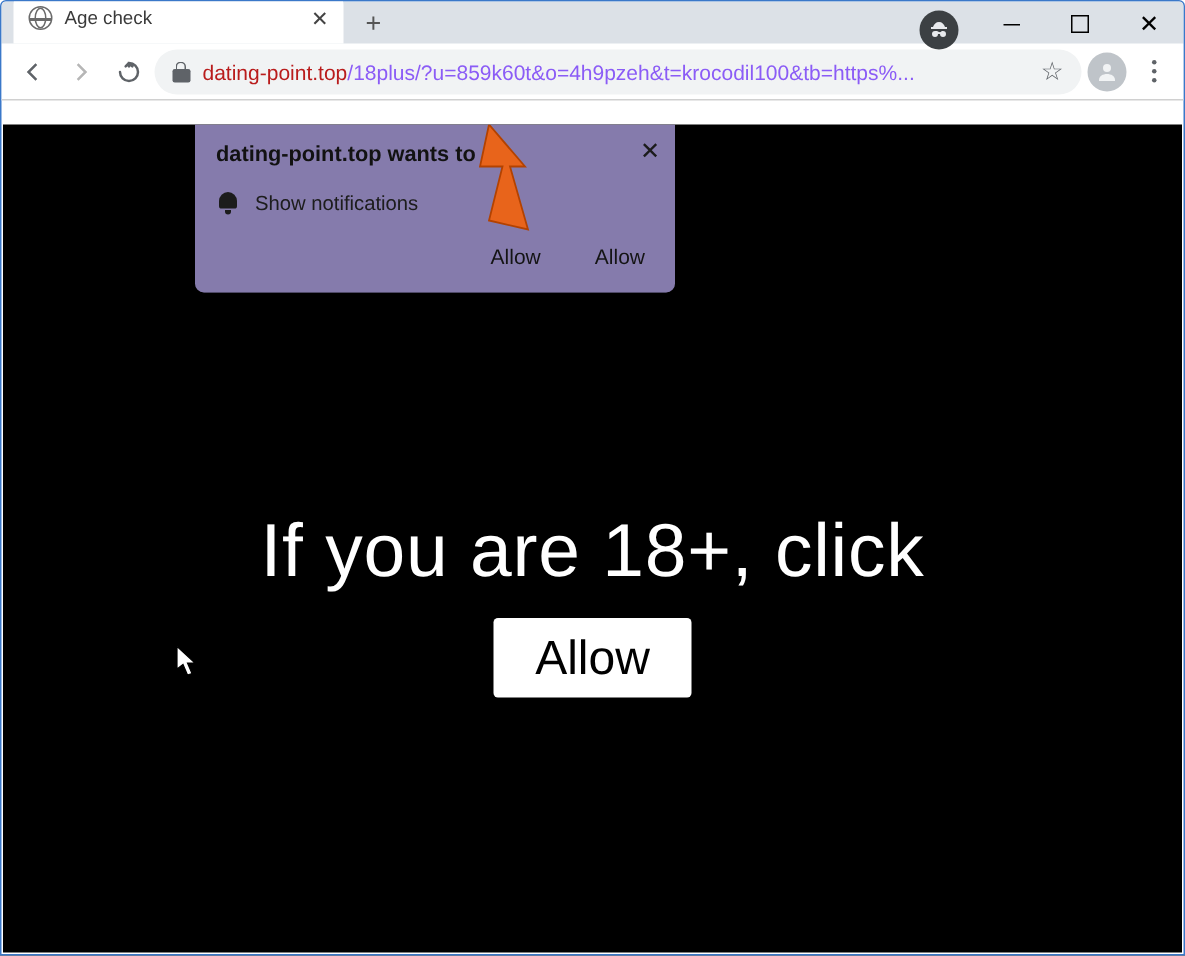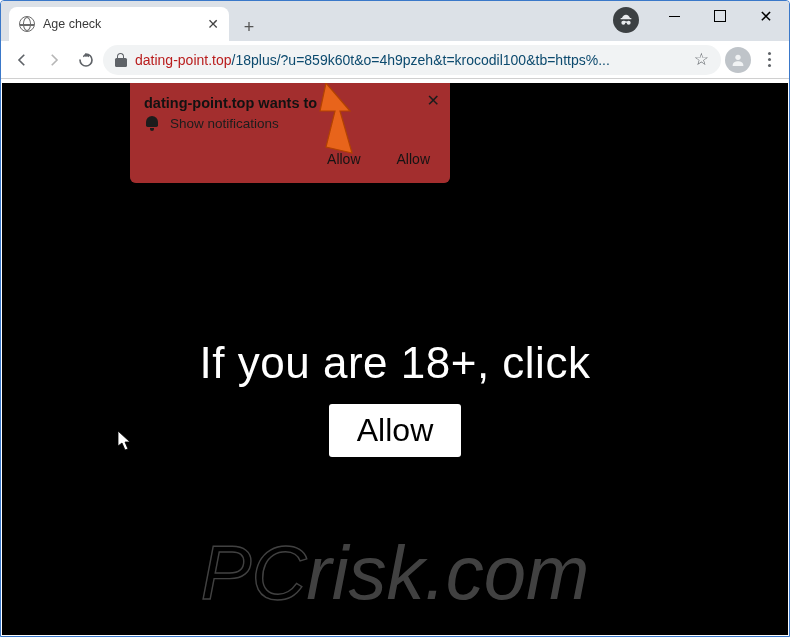--- a/index.html
+++ b/index.html
@@ -24,21 +24,21 @@
     width: 46px; height: 30px;
     display: flex; align-items: center; justify-content: center;
     font-size: 14px;
     color: #000;
   }
   .wc-btn.min::before { content:""; display:block; width:11px; height:1px; background:#000; }
   .wc-btn.max::before { content:""; display:block; width:10px; height:10px; border:1px solid #000; }
   .wc-btn.close { font-size: 16px; }
   
   .tabstrip {
-    height: 40px;
+    height: 28px;
     background: #dce1e7;
     display: flex; align-items: flex-end;
     padding: 0 8px;
     position: relative;
   }
   .tab {
     display: flex; align-items: center;
     height: 34px;
     background: #fff;
     border-radius: 8px 8px 0 0;
@@ -106,21 +106,21 @@
   .lock-icon::before {
     content:""; position:absolute; bottom:0; left:0; width:12px; height:9px;
     background:#5f6368; border-radius:1.5px;
   }
   .lock-icon::after {
     content:""; position:absolute; top:0; left:2px; width:5px; height:6px;
     border:1.6px solid #5f6368; border-bottom:none;
     border-radius: 5px 5px 0 0;
   }
   .url-domain { font-weight:500; color:#b91c1c; }
-  .url-path { color:#0c4a6e; }
+  .url-path { color:#8b5cf6; }
   .star-icon {
     margin-left:auto; flex-shrink:0;
     color:#5f6368; font-size:17px;
   }
   .profile-icon {
     width:26px; height:26px; border-radius:50%;
     background:#bfc4c9;
     display:flex; align-items:center; justify-content:center;
     margin: 0 2px;
   }
@@ -135,36 +135,36 @@
     position:absolute;
     left:1px; right:1px; top: 82px; bottom:1px;
     background:#000;
     overflow:hidden;
   }
   
   .notif {
     position:absolute;
     left: 128px; top: 0;
     width: 320px;
-    background:#ef4444;
+    background:#c4b5fd;
     border-radius: 0 0 6px 6px;
     box-shadow: 0 8px 22px rgba(0,0,0,.45);
     padding: 12px 14px 8px 14px;
     color:#2a2a2a;
     opacity: 0.95;
   }
   .notif-dim {
     position:absolute; inset:0;
     background: rgba(0,0,0,0.28);
     border-radius: inherit;
     pointer-events:none;
   }
   .notif-title { font-size: 14.5px; font-weight:600; color:#1b1b1b; position:relative; }
   .notif-close { position:absolute; right:10px; top:8px; font-size:16px; color:#2a2a2a; }
-  .notif-row { display:flex; align-items:center; gap:10px; margin-top:4px; font-size:13.5px; color:#2b2b2b; position:relative; }
+  .notif-row { display:flex; align-items:center; gap:10px; margin-top:16px; font-size:13.5px; color:#2b2b2b; position:relative; }
   .bell-icon { width:16px; height:16px; position:relative; flex-shrink:0; }
   .bell-icon::before {
     content:""; position:absolute; left:2px; top:1px;
     width:12px; height:11px;
     background:#2a2a2a;
     border-radius: 7px 7px 2px 2px;
   }
   .bell-icon::after {
     content:""; position:absolute; left:6px; bottom:0;
     width:4px; height:3px; border-radius: 0 0 4px 4px;
@@ -187,21 +187,21 @@
   
   .page-text {
     position:absolute;
     left:0; right:0;
     top: 255px;
     text-align:center;
     color:#fff;
     font-family: Arial, sans-serif;
   }
   .page-heading {
-    font-size: 44px;
+    font-size: 50px;
     font-weight:500;
     letter-spacing: 0.5px;
   }
   .allow-btn {
     display:inline-block;
     margin-top: 16px;
     background:#fff;
     color:#000;
     font-size: 32px;
     padding: 8px 28px;
@@ -311,21 +311,14 @@
     <div class="page-heading">If you are 18+, click</div>
     <div class="allow-btn">Allow</div>
   </div>
 
   <div class="cursor">
     <svg viewBox="0 0 14 20">
       <polygon points="0,0 0,15 4,12 7,19 10,18 7,11 12,11" fill="#fff" stroke="#000" stroke-width="0.8"></polygon>
     </svg>
   </div>
 
-  <div class="watermark">
-    <svg width="560" height="100" viewBox="0 0 560 100">
-      <text x="280" y="78" text-anchor="middle" font-family="Arial" font-size="76" font-style="italic" font-weight="300" fill="none" stroke="#9c9c9c" stroke-width="1.4">
-        <tspan>PC</tspan><tspan font-weight="400" fill="#9c9c9c" stroke="none">risk.com</tspan>
-      </text>
-    </svg>
-  </div>
 
 </div>
 
 </body></html>

